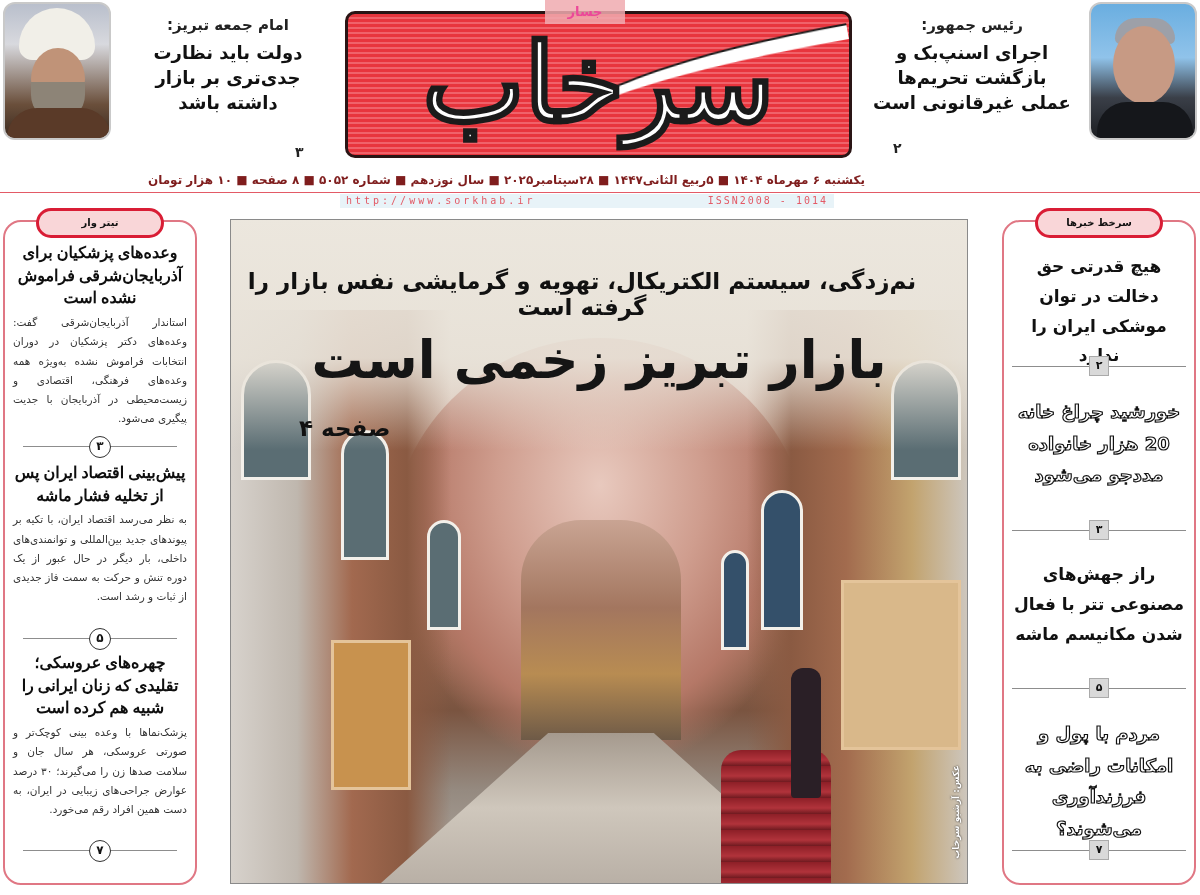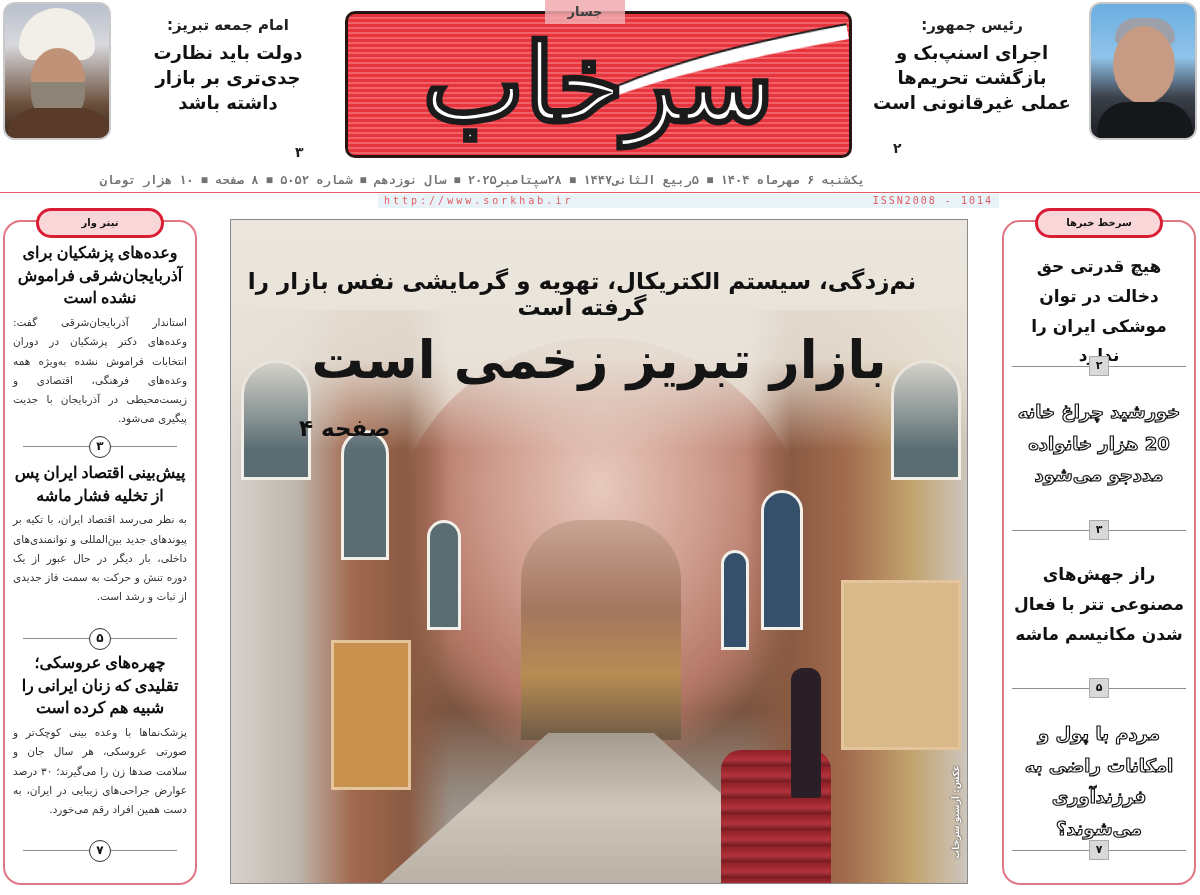--- a/index.html
+++ b/index.html
@@ -31,44 +31,44 @@
   .page-ref { position: absolute; font-size: 14px; font-weight: bold; color: #222; }
 
   .logo {
     position: absolute; left: 345px; top: 11px; width: 507px; height: 147px;
     border: 3px solid #2a1515; border-radius: 10px;
     background: repeating-linear-gradient(180deg, #e8353d 0px, #e8353d 3px, #f0626a 3px, #f0626a 5px);
     overflow: visible;
   }
   .logo-tag {
     position: absolute; left: 545px; top: 0; width: 80px; height: 24px;
-    background: rgba(240,170,175,0.85); color: #404040; font-size: 13px; font-weight: bold;
+    background: rgba(240,170,175,0.85); color: #ec4899; font-size: 13px; font-weight: bold;
     text-align: center; line-height: 24px;
   }
   .logo-text {
     position: absolute; left: 0; right: 0; top: 10px; text-align: center;
     font-family: "DejaVu Serif", serif; font-size: 108px; font-weight: bold; color: #fff;
     -webkit-text-stroke: 3px #1b1b1b; line-height: 1.1; letter-spacing: 2px;
   }
   .logo-swash {
     position: absolute; left: 215px; top: 36px; width: 290px; height: 50px;
     border-top: 14px solid #fff; border-radius: 100% 0 0 0;
     transform: rotate(-10deg);
     filter: drop-shadow(0 -2px 0 #1b1b1b);
   }
 
   .dateline {
     position: absolute; left: 345px; top: 173px; width: 520px; text-align: right;
-    font-size: 12px; font-weight: bold; color: #737373; white-space: nowrap; font-family: Liberation Mono, monospace;
+    font-size: 12px; font-weight: bold; color: #7f1d1d; white-space: nowrap;
   }
   .redline { position: absolute; left: 0; top: 192px; width: 1200px; height: 1px; background: #e35a66; }
   .url-bar {
-    position: absolute; left: 340px; top: 194px; width: 621px; height: 14px;
+    position: absolute; left: 340px; top: 194px; width: 494px; height: 14px;
     background: #e8f3f8; font-family: "DejaVu Sans Mono", monospace; font-size: 10px; color: #e35a66;
-    line-height: 14px; letter-spacing: 3px; margin-left: 38px;
+    line-height: 14px; letter-spacing: 3px;
   }
   .url-bar .url { position: absolute; left: 6px; }
   .url-bar .issn { position: absolute; right: 6px; letter-spacing: 2px; }
 
   
   .sidecol {
     position: absolute; top: 220px; width: 194px; height: 665px;
     border: 2px solid #e07784; border-radius: 18px; background: #fff;
   }
   .sidecol.left { left: 3px; }

